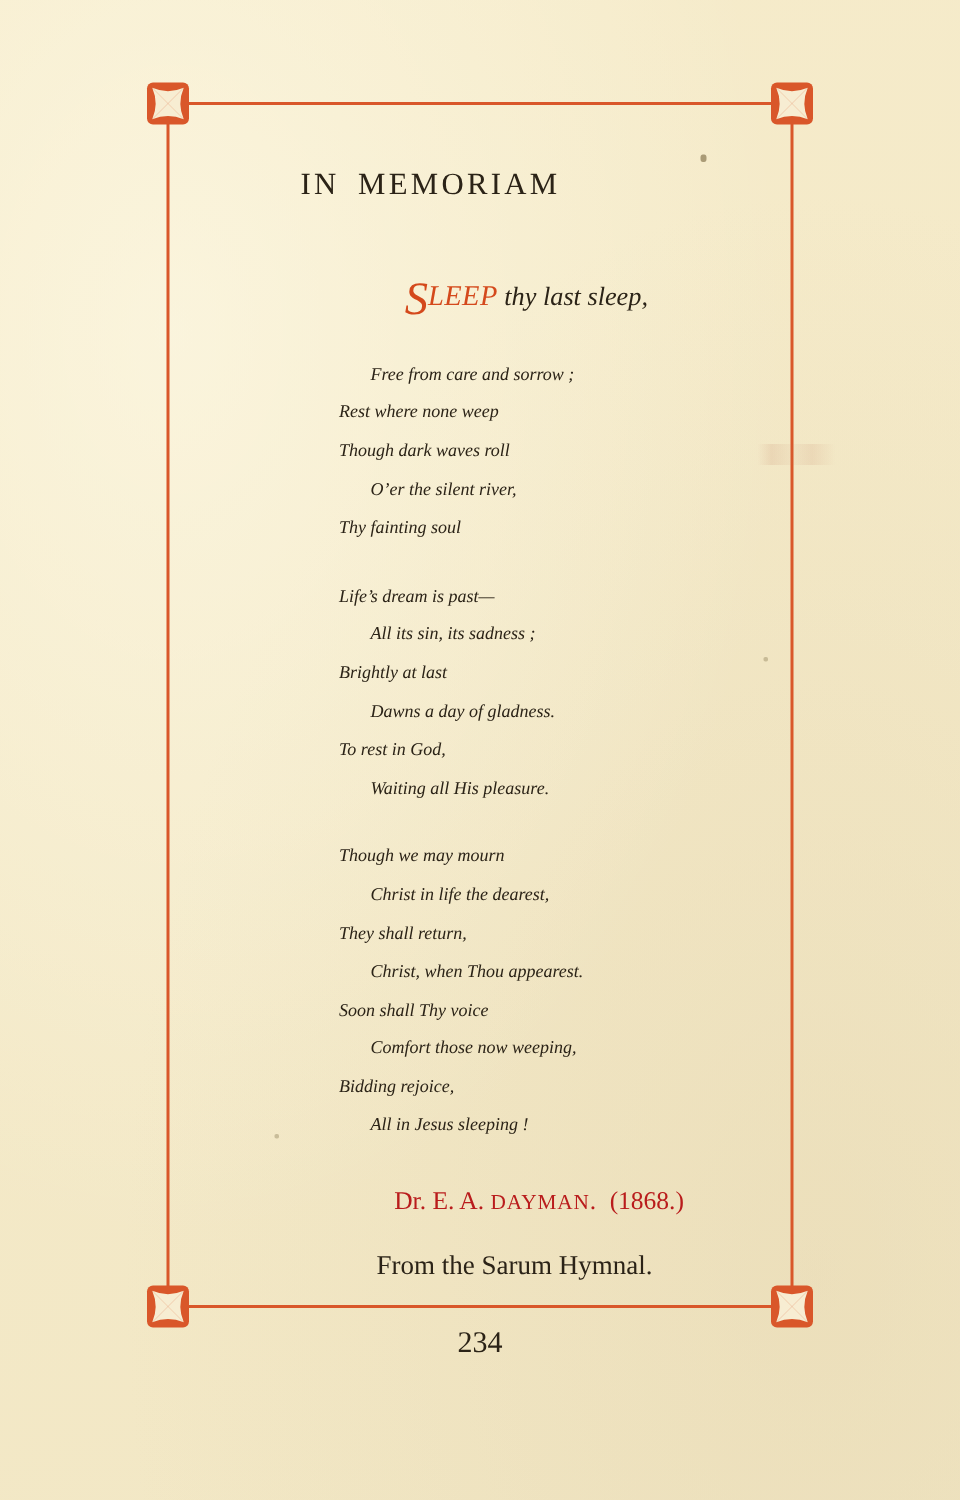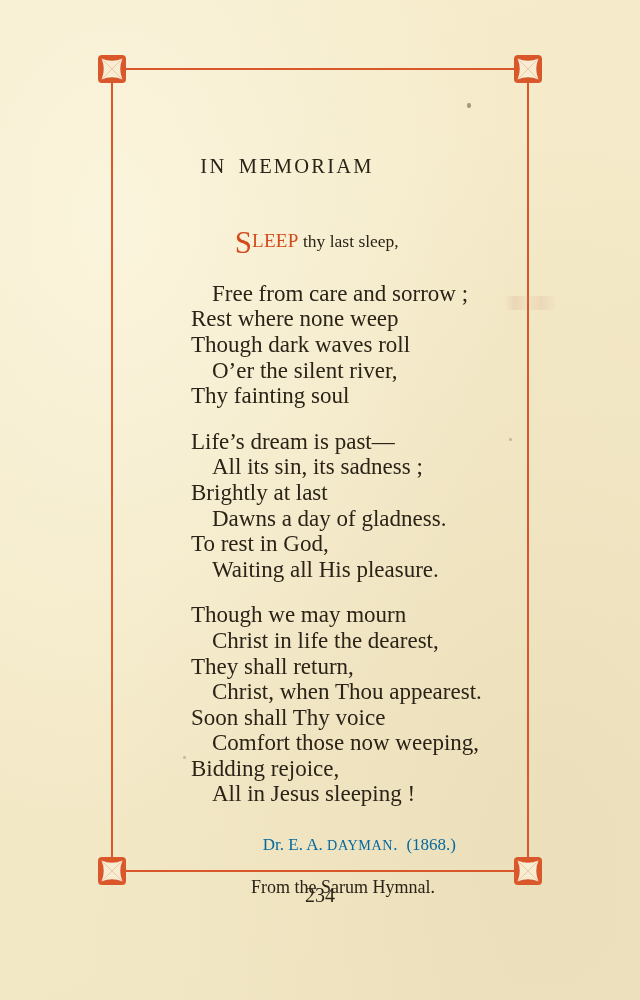--- a/index.html
+++ b/index.html
@@ -46,44 +46,44 @@
   .orn-tr { left: 513px; top: 54px; }
   .orn-bl { left: 97px;  top: 856px; }
   .orn-br { left: 513px; top: 856px; }
 
   
   .content {
     position: absolute;
     left: 111px;
     top: 68px;
     width: 352px;
-    margin-top: 43px;
   }
 
   .poem-title {
     text-align: center;
     font-size: 20.5px;
     letter-spacing: 2.2px;
     color: #2b2317;
     margin-top: 44px;
     font-weight: 400;
     word-spacing: 5px;
   }
 
   .stanzas {
     margin-top: 24px;
-    padding-left: 80px;
+    padding-left: 115px;
+    font-style: italic;
   }
   .stanza {
     margin-bottom: 20px;
   }
   .stanza:last-child { margin-bottom: 0; }
 
   .line {
-    font-size: 23px;
+    font-size: 12px;
     line-height: 25.6px;
     color: #2b2317;
     white-space: pre;
   }
   .line.indent { padding-left: 21px; }
 
   
   .opening-line {
     position: relative;
     font-size: 17.5px;
@@ -103,21 +103,21 @@
     font-size: 19px;
     letter-spacing: 0.3px;
   }
 
   
   .attribution {
     margin-top: 28px;
     text-align: right;
     padding-right: 7px;
     font-size: 17px;
-    color: #0369a1;
+    color: #b91c1c;
     white-space: pre;
   }
   .attribution .sc {
     font-size: 14.2px;
     letter-spacing: 0.6px;
   }
   .attr-year { margin-left: 9px; }
 
   .source-note {
     margin-top: 22px;

